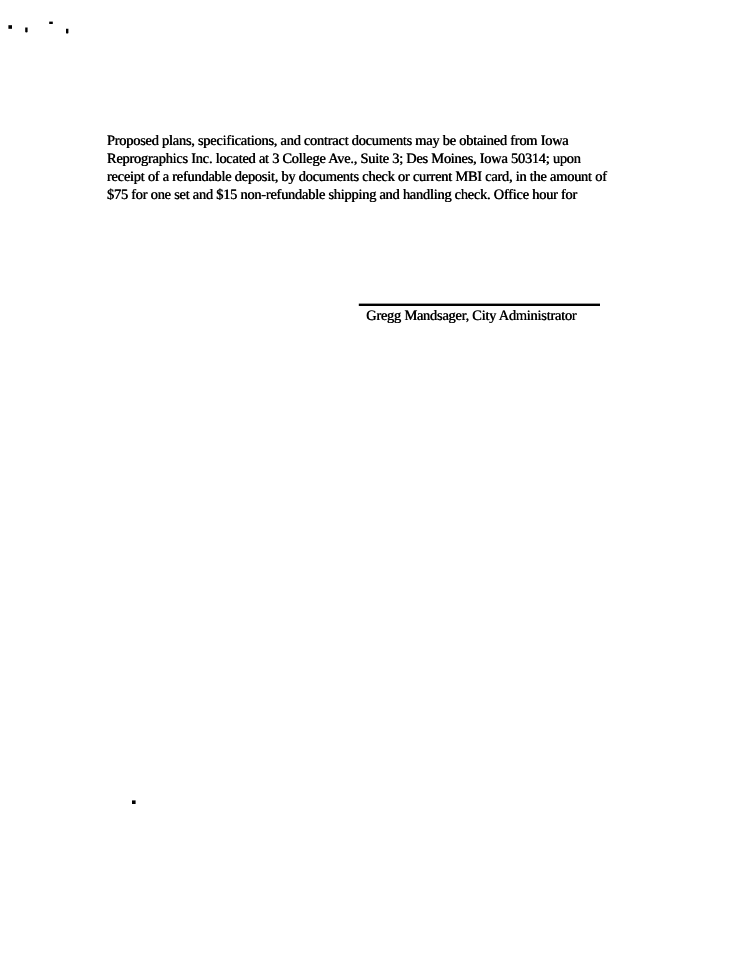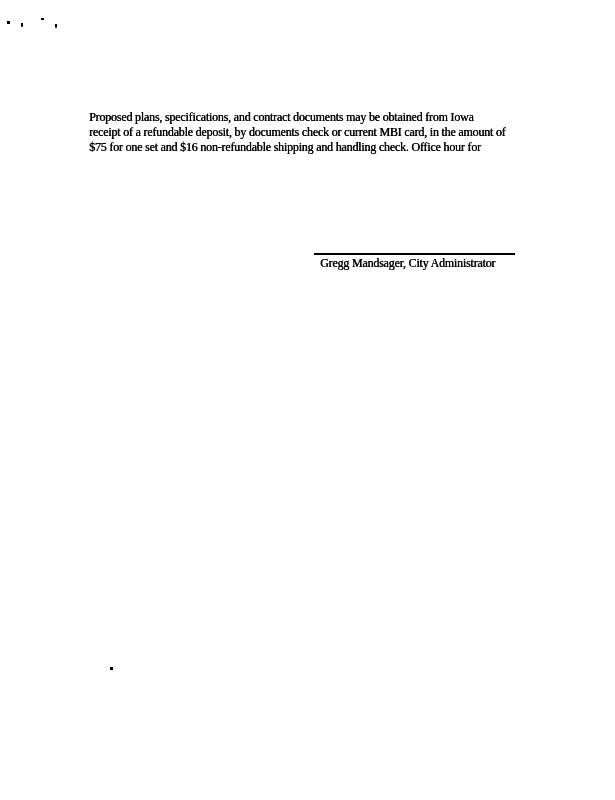--- a/index.html
+++ b/index.html
@@ -30,21 +30,21 @@
     left: 89px;
     top: 110px;
   }
   .para-publication {
     position: absolute;
     left: 89px;
     top: 199px;
   }
   .signature-block {
     position: absolute;
-    left: 314px;
+    left: 299px;
     top: 253px;
     width: 201px;
     border-top: 2px solid #000000;
   }
   .signature-name {
     padding-left: 6px;
     padding-top: 1px;
   }
   
   .speckle {
@@ -63,22 +63,23 @@
 <div class="page">
 
   <div class="speckle s1"></div>
   <div class="speckle s2"></div>
   <div class="speckle s3"></div>
   <div class="speckle s4"></div>
   <div class="speckle s5"></div>
 
   <div class="para-plans scan-text">
     <div>Proposed plans, specifications, and contract documents may be obtained from Iowa</div>
+    <div>Reprographics Inc. located at 3 College Ave., Suite 3; Des Moines, Iowa 50314; upon</div>
     <div>receipt of a refundable deposit, by documents check or current MBI card, in the amount of</div>
-    <div>$75 for one set and $16 non-refundable shipping and handling check. Office hour for</div>
+    <div>$75 for one set and $15 non-refundable shipping and handling check. Office hour for</div>
   </div>
 
 
   <div class="signature-block">
     <div class="signature-name scan-text">Gregg Mandsager, City Administrator</div>
   </div>
 
 </div>
 
 </body></html>

